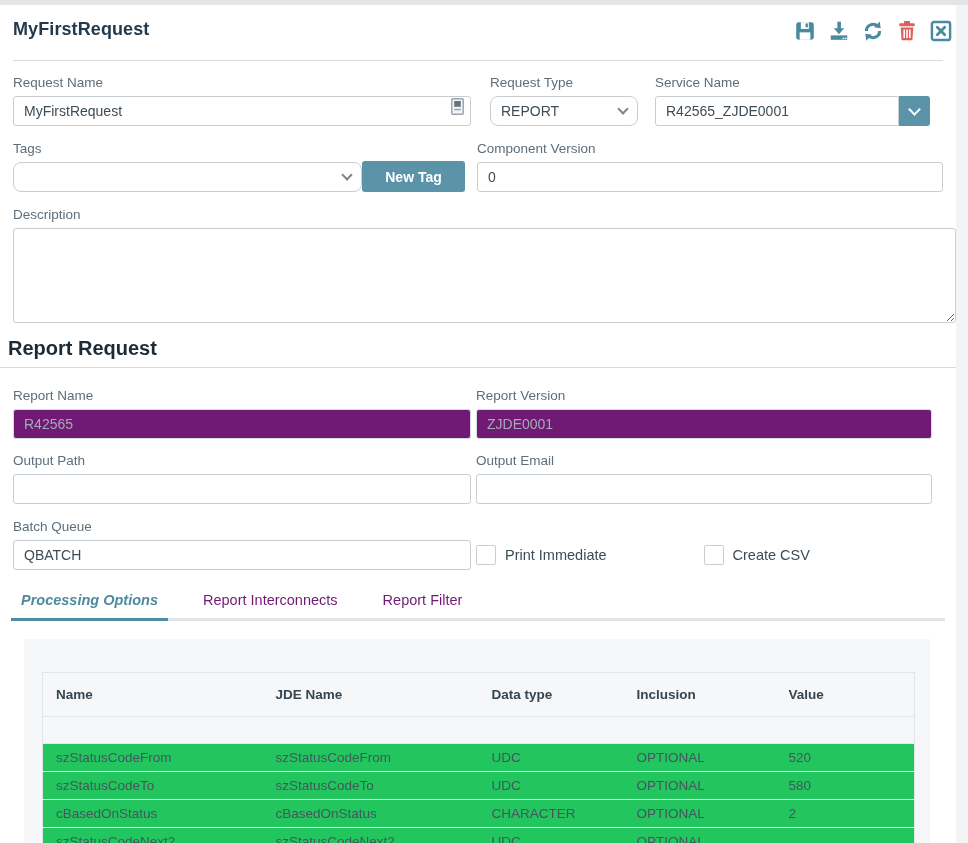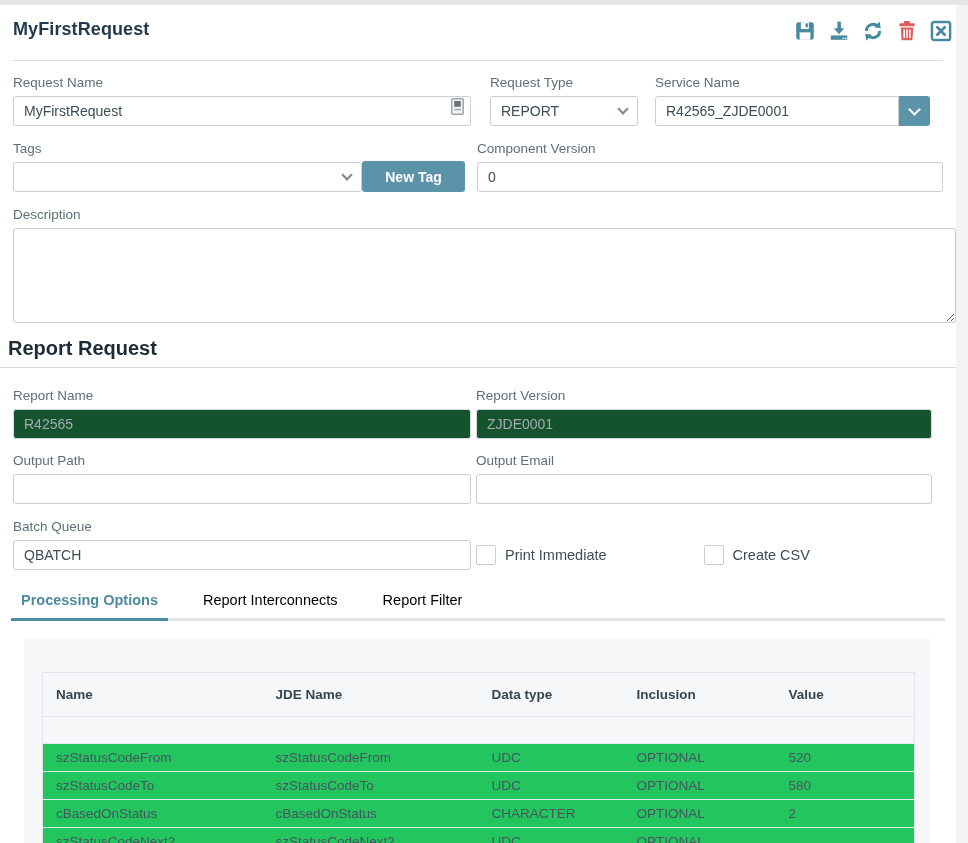--- a/index.html
+++ b/index.html
@@ -20,34 +20,34 @@
   .icon-btn svg { width:22px; height:22px; display:block; }
   .hdr-divider { height:1px; background:#d8dbde; margin:5px 13px 0 13px; }
 
   
   .lbl { font-size:13.5px; color:#5e6e7a; margin-bottom:6px; display:block; }
   .inp {
     height:30px; width:100%; border:1px solid #c9ced3; border-radius:3px;
     padding:0 10px; font-size:14px; color:#3d4c56; background:#fff; outline:none;
     font-family:"Liberation Sans","DejaVu Sans",sans-serif;
   }
-  .inp:disabled { color:#a3acb3; border-color:#d5dadd; background:#14532d; }
+  .inp:disabled { color:#a3acb3; border-color:#d5dadd; background:#701a75; }
   .row { display:flex; margin-left:13px; }
   .r1 { margin-top:14px;align-items:center; }
   .f-reqname { width:458px; position:relative; }
   .assist-ic { position:absolute; right:7px; bottom:7px; }
   .f-reqtype { width:148px; margin-left:19px; }
   .f-service { width:301px; margin-left:17px; }
   .service-wrap { display:flex; }
   .service-wrap .inp { width:244px; border-radius:3px 0 0 3px; }
   .service-btn { width:31px; height:30px; background:#5b93a8; border:none; border-radius:0 3px 3px 0; cursor:pointer; display:flex; align-items:center; justify-content:center; }
   .chev { width:8px; height:8px; border-right:2px solid #7c8890; border-bottom:2px solid #7c8890; transform:rotate(45deg); margin-top:-4px; }
   .chev.white { border-color:#fff; border-width:2.4px; width:9px; height:9px; }
   .selectbox { position:relative; }
-  .selectbox .inp { padding-right:30px; display:flex; align-items:center; }
+  .selectbox .inp { padding-right:30px; display:flex; align-items:center;border-radius:8px; }
   .sel-chev { position:absolute; right:11px; top:13px; }
   .sel-text { font-size:14px; color:#3d4c56; line-height:28px; }
 
   .r2 { margin-top:15px; align-items:flex-end; }
   .f-tags { width:349px; }
   .newtag-btn {
     width:103px; height:31px; background:#5b93a8; color:#fff;
     border:none; border-radius:3px; font-size:14px; font-weight:700; cursor:pointer;
     font-family:"Liberation Sans","DejaVu Sans",sans-serif;
   }
@@ -70,22 +70,22 @@
   .rr2 { margin-top:15px; align-items:flex-end; }
   .checks { display:flex; align-items:center; height:30px; }
   .chk-group { display:flex; align-items:center; cursor:pointer; }
   .chk-group + .chk-group { margin-left:97px; }
   .chk { width:20px; height:20px; border:1px solid #c9ced3; border-radius:2px; background:#fff; appearance:none; -webkit-appearance:none; cursor:pointer; margin:0; }
   .chk-lbl { font-size:14.5px; color:#3d4c56; margin-left:9px; }
   .rr3 { margin-top:14px; }
 
   
   .tabs { display:flex; margin:12px 11px 0 11px; border-bottom:3px solid #e2e5e7; }
-  .tab { font-size:14.5px; color:#000000; padding:10px 10px 10px; margin-bottom:-3px; cursor:pointer; border-bottom:3px solid transparent; }
-  .tab.first { margin-left:0; padding-left:10px; }
+  .tab { font-size:14.5px; color:#701a75; padding:10px 10px 10px; margin-bottom:-3px; cursor:pointer; border-bottom:3px solid transparent; }
+  .tab.first { margin-left:0; padding-left:10px;font-style:italic; }
   .tab + .tab { margin-left:25px; }
   .tab.active { color:#4e8aa0; font-weight:700; border-bottom-color:#4f8ba1; }
 
   
   .panel { margin:18px 0 0 24px; width:906px; height:241px; background:#f5f7f8; padding:33px 15px 0 18px; }
   table.po { width:873px; border-collapse:collapse; background:#fff; border:1px solid #e2e5e7; table-layout:fixed; }
   table.po th {
     text-align:left; font-size:13.5px; font-weight:700; color:#36454f;
     height:44px; padding:0 0 0 13px; background:#f5f7f8; border-bottom:1px solid #e2e5e7;
   }

